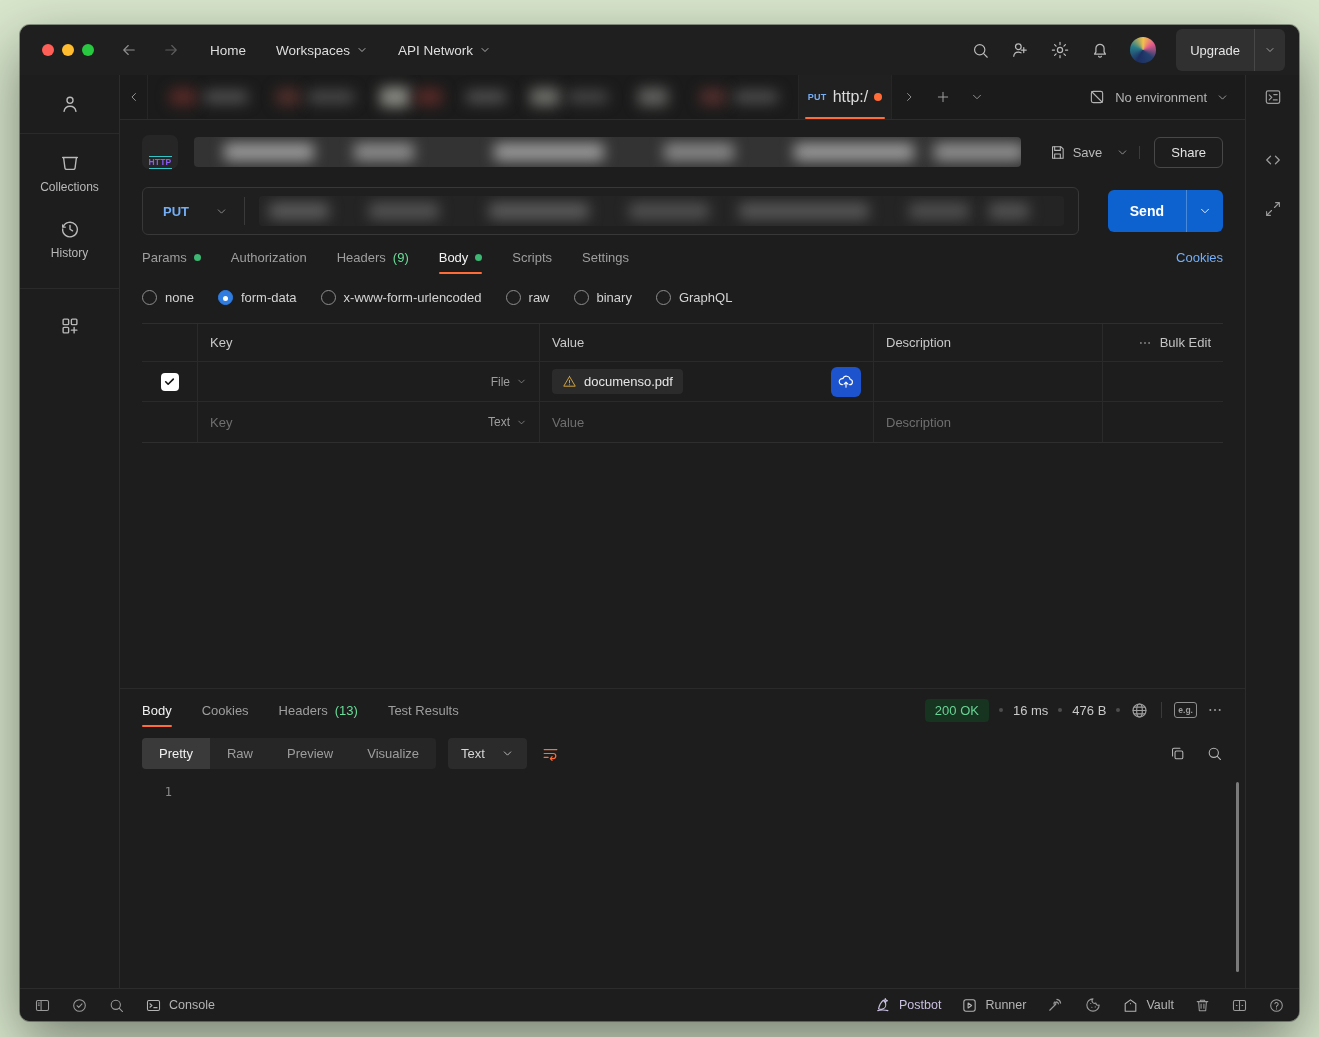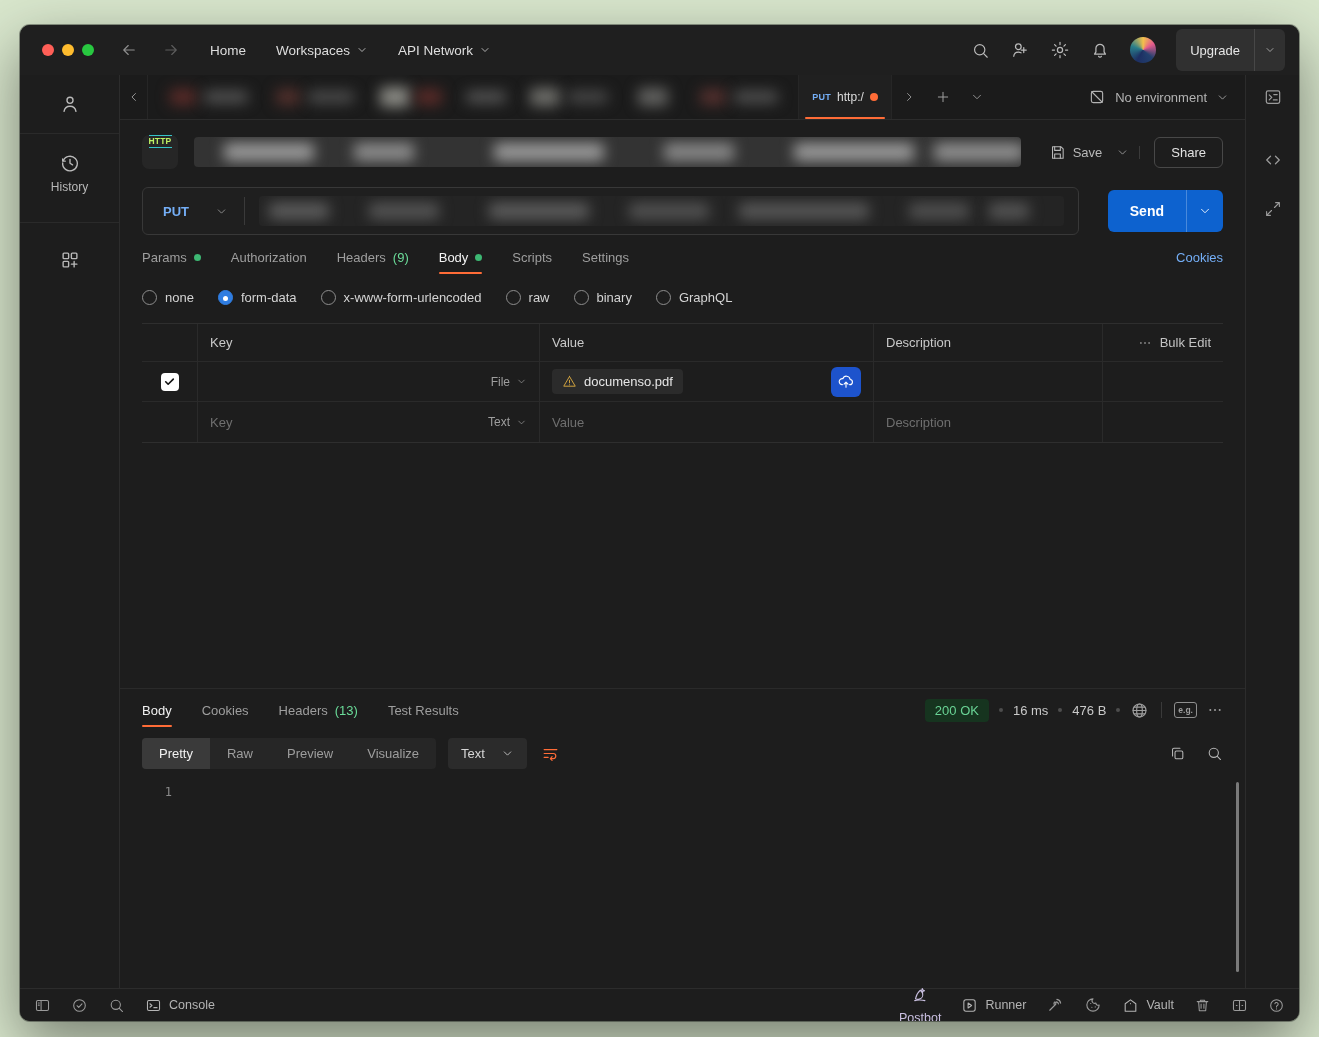--- a/index.html
+++ b/index.html
@@ -39,27 +39,27 @@
   .rail .slot { height:45px; display:flex; align-items:center; justify-content:center; width:100%; }
   .rail .ric { margin-top:30px; }
   
   .tabstrip { height:45px; flex:0 0 45px; display:flex; align-items:stretch; border-bottom:1px solid #2c2c2c; background:#1b1b1b; }
   .chevbox { width:28px; display:flex; align-items:center; justify-content:center; color:#a5a5a5; border-right:1px solid #262626; }
   .blur-tabs { width:650px; display:flex; align-items:center; position:relative; overflow:hidden; }
   .blob { position:absolute; border-radius:4px; filter:blur(7px); }
   .tab-active { width:94px; border-right:1px solid #262626; border-left:1px solid #262626; position:relative; display:flex; align-items:center; justify-content:center; gap:6px; background:#202020; }
   .tab-active::after { content:""; position:absolute; left:6px; right:6px; bottom:0; height:2px; background:#ff6c37; border-radius:2px; }
   .tab-method { font-size:9px; font-weight:bold; color:#74aef6; letter-spacing:.3px; }
-  .tab-title { font-size:12px; color:#dcdcdc; }
+  .tab-title { font-size:16px; color:#dcdcdc; }
   .dot-unsaved { width:8px; height:8px; border-radius:50%; background:#ff6c37; }
   .strip-ic { width:34px; display:flex; align-items:center; justify-content:center; color:#9f9f9f; }
   .env-select { margin-left:auto; display:flex; align-items:center; gap:9px; color:#b3b3b3; font-size:13px; padding:0 16px; }
   
   .req-head { display:flex; align-items:center; padding:14px 22px 0 22px; height:50px; flex:0 0 50px; }
-  .http-badge { width:36px; height:34px; border-radius:7px; background:#262626; display:flex; align-items:center; justify-content:flex-start; flex-direction:column; color:#bef264; }
+  .http-badge { width:36px; height:34px; border-radius:7px; background:#262626; display:flex; align-items:center; justify-content:flex-end; flex-direction:column; color:#8b5cf6; }
   .http-badge .txt { font-size:8.5px; font-weight:bold; letter-spacing:.2px; border-top:1px solid #35c4c8; border-bottom:1px solid #35c4c8; line-height:11px; }
   .blur-bar { flex:1; height:30px; margin:0 16px; border-radius:4px; background:#333; position:relative; overflow:hidden; }
   .req-actions { display:flex; align-items:center; gap:0; color:#b9b9b9; }
   .save-btn { display:flex; align-items:center; gap:7px; padding:0 12px; font-size:13px; }
   .save-chev { padding:0 10px 0 2px; border-right:1px solid #3a3a3a; margin-right:14px; display:flex; align-items:center; color:#a8a8a8; }
   .share-btn { border:1px solid #484848; border-radius:6px; padding:7px 16px; font-size:13px; color:#e3e3e3; }
   
   .url-row { display:flex; align-items:center; padding:16px 22px 0 22px; height:66px; flex:0 0 66px; }
   .url-box { flex:1; height:48px; background:#1f1f1f; border:1px solid #383838; border-radius:6px; display:flex; align-items:center; overflow:hidden; }
   .url-method { display:flex; align-items:center; gap:26px; padding:0 16px 0 20px; color:#74aef6; font-weight:bold; font-size:13px; }
@@ -191,20 +191,26 @@
   <div class="main">
 
     <div class="sidebar">
       <div class="side-item" style="padding-top:6px;">
         <svg class="ic" width="22" height="22" viewBox="0 0 24 24">
             <circle cx="12" cy="8" r="3.3"></circle>
             <path d="M5.5 20c.6-3.6 3.2-5.6 6.5-5.6s5.9 2 6.5 5.6"></path>
           </svg>
       </div>
       <div class="side-sep"></div>
+      <div class="side-item">
+        <svg class="ic" width="22" height="22" viewBox="0 0 24 24">
+            <path d="M4 6h16M5 6l1.5 11.5a1.8 1.8 0 0 0 1.8 1.5h7.4a1.8 1.8 0 0 0 1.8-1.5L19 6"></path>
+          </svg>
+        <span>Collections</span>
+      </div>
       <div class="side-item">
         <svg class="ic" width="22" height="22" viewBox="0 0 24 24">
             <path d="M4.6 9.5A8 8 0 1 1 4 12"></path>
             <path d="M4 7.5V10h2.8M12 8v4.3l2.8 1.7"></path>
           </svg>
         <span>History</span>
       </div>
       <div class="side-sep" style="margin-top:16px;"></div>
       <div class="side-item" style="margin-top:8px;">
         <svg class="ic" width="22" height="22" viewBox="0 0 24 24">
@@ -562,21 +568,21 @@
         <path d="M16 16l4.5 4.5"></path>
       </svg>
     <span class="f-item">
       <svg class="ic" width="17" height="17" viewBox="0 0 24 24">
           <rect x="3.5" y="5" width="17" height="14" rx="2"></rect>
           <path d="M7 9.5l2.8 2.5L7 14.5M12.5 15H17"></path>
         </svg>
       <span>Console</span>
     </span>
     <div class="f-right">
-      <span class="f-item" style="color:#c9bfe0;flex-direction:column;">
+      <span class="f-item" style="color:#c9bfe0;">
         <svg class="ic" width="18" height="18" viewBox="0 0 24 24">
             <path d="M6 17c1-4.5 3-8.5 6.5-11.5 1.5 1 2.5 2.5 3 4.5.8 3.2-1 6.5-4.5 7.5-1.7.5-3.4.3-5-.5z"></path>
             <path d="M5 19.5c2.8-1.2 10-1.2 13.5 0M15 3.5l1 2 2 .8-2 .8-.8 2-.9-2-2-.7 2-.8z"></path>
           </svg>
         <span>Postbot</span>
       </span>
       <span class="f-item">
         <svg class="ic" width="17" height="17" viewBox="0 0 24 24">
             <rect x="4" y="4" width="16" height="16" rx="3"></rect>
             <path d="M10 8.5l5 3.5-5 3.5z"></path>

